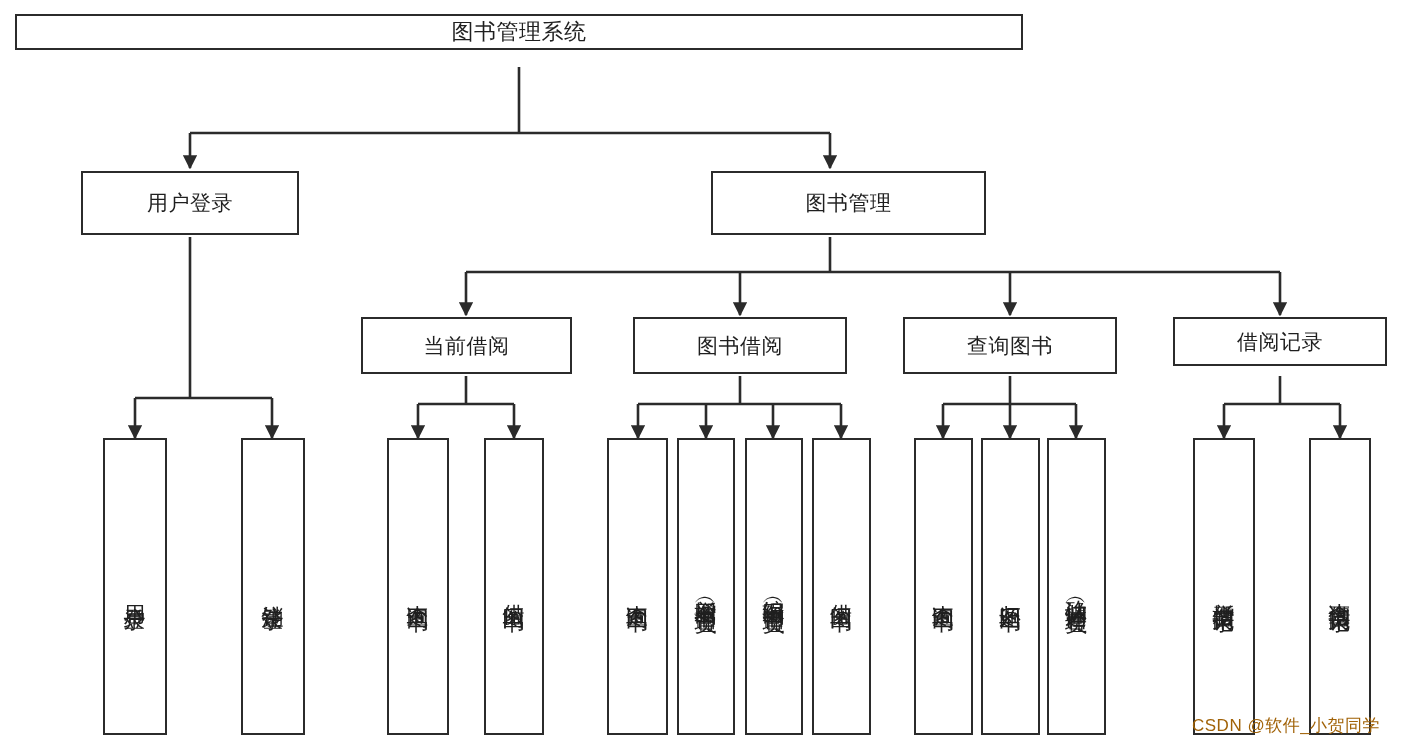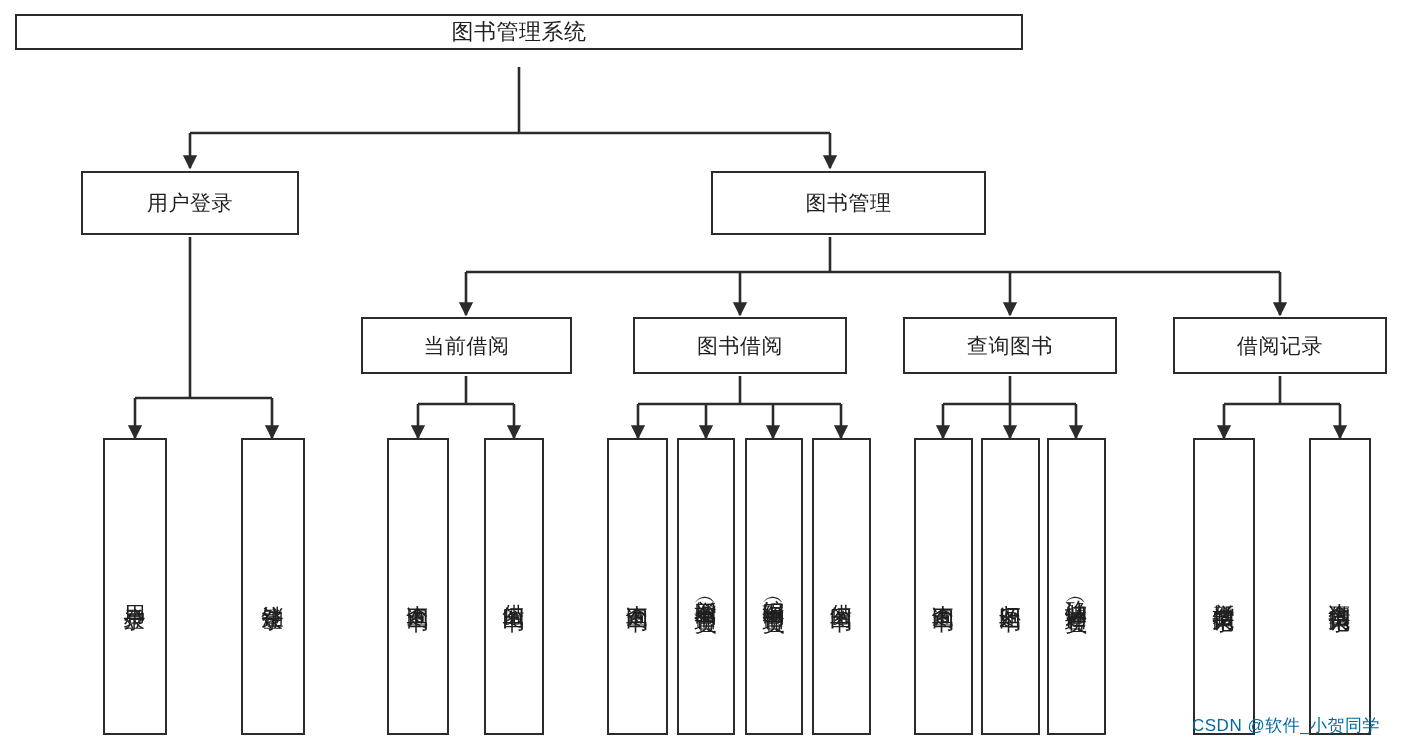--- a/index.html
+++ b/index.html
@@ -49,21 +49,21 @@
   .node.vert .lbl{
     writing-mode:vertical-rl;
     text-orientation:upright;
     font-size:22px;
     line-height:1.05;
     letter-spacing:2px;
   }
   .watermark{
     position:absolute;
     font-size:17px;
-    color:#0369a1;
+    color:#a16207;
     white-space:nowrap;
     letter-spacing:0.5px;
   }
 </style>
 </head>
 <body>
 
 <div id="canvas">
 
   <svg id="edges" viewBox="0 0 1405 747" xmlns="http://www.w3.org/2000/svg">
@@ -133,21 +133,21 @@
   </div>
 
   <div class="node horiz" style="left:633px; top:317px; width:214px; height:57px;">
     <span class="lbl">图书借阅</span>
   </div>
 
   <div class="node horiz" style="left:903px; top:317px; width:214px; height:57px;">
     <span class="lbl">查询图书</span>
   </div>
 
-  <div class="node horiz" style="left:1173px; top:317px; width:214px; height:57px;">
+  <div class="node horiz" style="left:1173px; top:317px; width:214px; height:49px;">
     <span class="lbl">借阅记录</span>
   </div>
 
   <div class="node vert" style="left:103px; top:438px; width:64px; height:297px;">
     <span class="lbl">用户登录</span>
   </div>
 
   <div class="node vert" style="left:241px; top:438px; width:64px; height:297px;">
     <span class="lbl">注销登录</span>
   </div>

